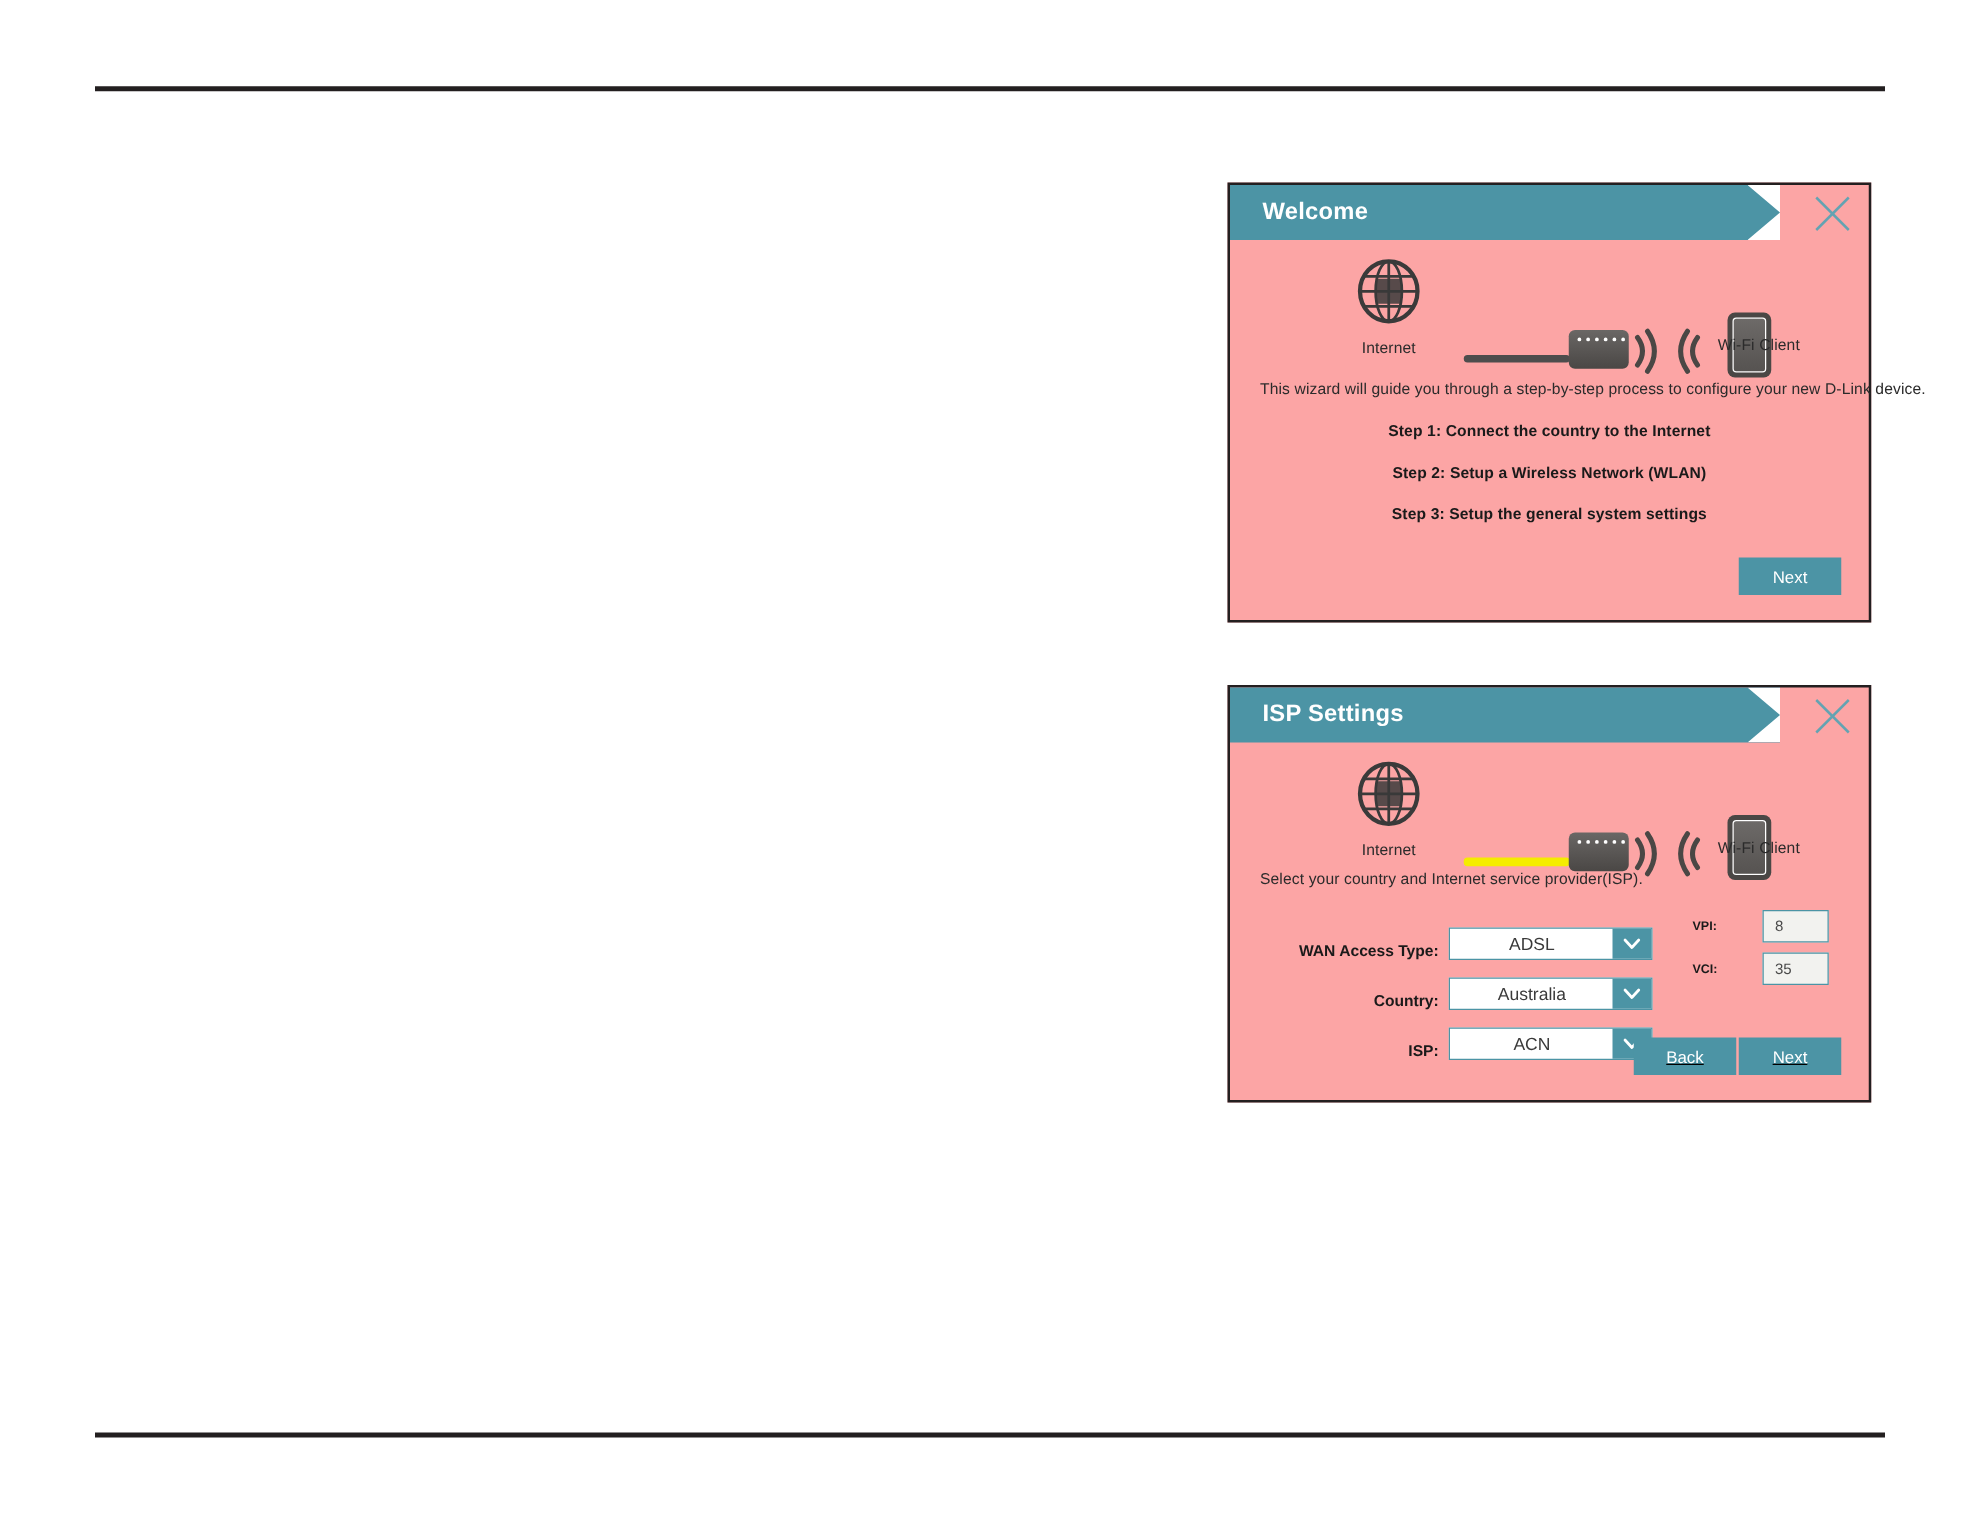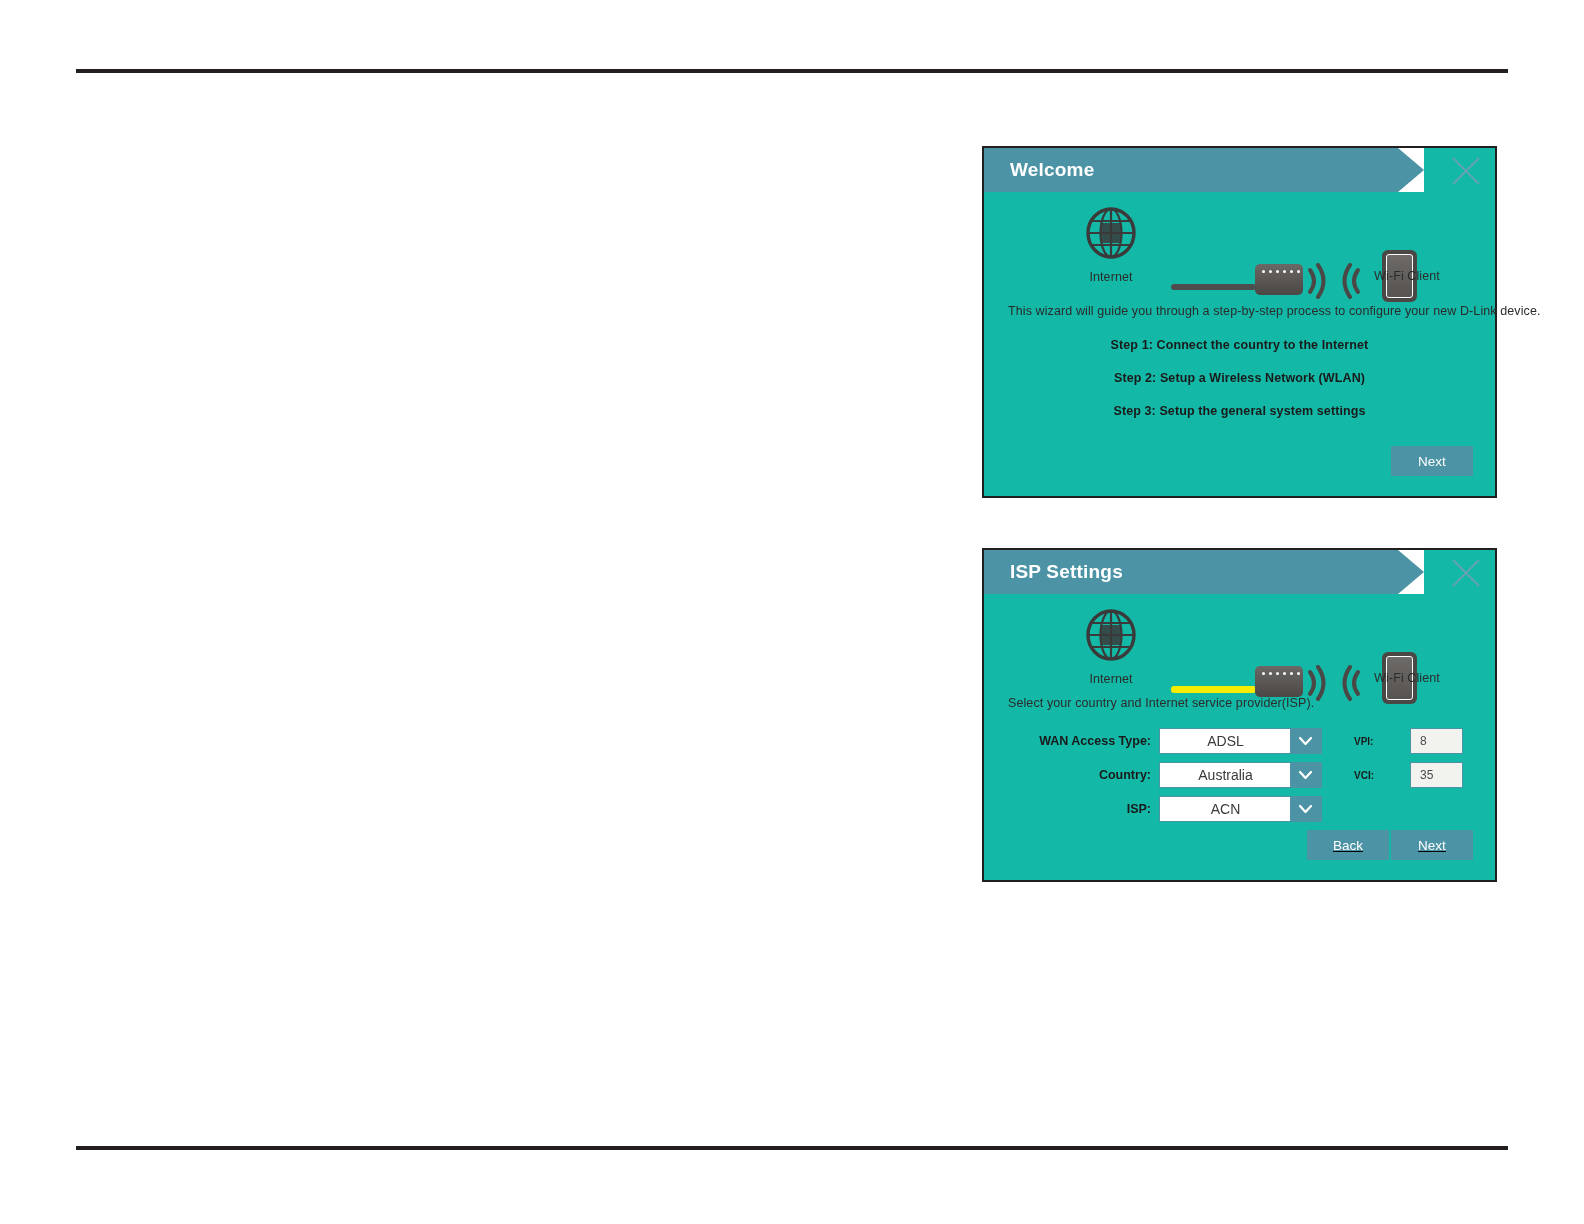--- a/index.html
+++ b/index.html
@@ -22,21 +22,21 @@
     width: 1432px;
     height: 4px;
     background: #231f20;
   }
   .page-rule.top  { top: 69px; }
   .page-rule.bot  { top: 1146px; }
 
   
   .dialog {
     position: absolute;
-    background: #14b8a6;
+    background: #fca5a5;
     border: 2px solid #231f20;
     box-sizing: border-box;
   }
   #dlg-welcome { left: 982px; top: 146px; width: 515px; height: 352px; }
   #dlg-isp     { left: 982px; top: 548px; width: 515px; height: 334px; }
 
   
   .dlg-header {
     position: absolute;
     left: 0;
@@ -195,23 +195,24 @@
 
   
   .form {
     position: absolute;
     left: 0;
     top: 178px;
     width: 100%;
   }
   .form-row {
     display: flex;
-    align-items: center;
+    align-items: flex-end;
     margin-bottom: 8px;
     height: 26px;
+    margin-top: 14px;
   }
   .form-label {
     width: 175px;
     text-align: right;
     padding-right: 8px;
     font-size: 12.5px;
     font-weight: bold;
     color: #1a1a1a;
     white-space: nowrap;
     box-sizing: border-box;

